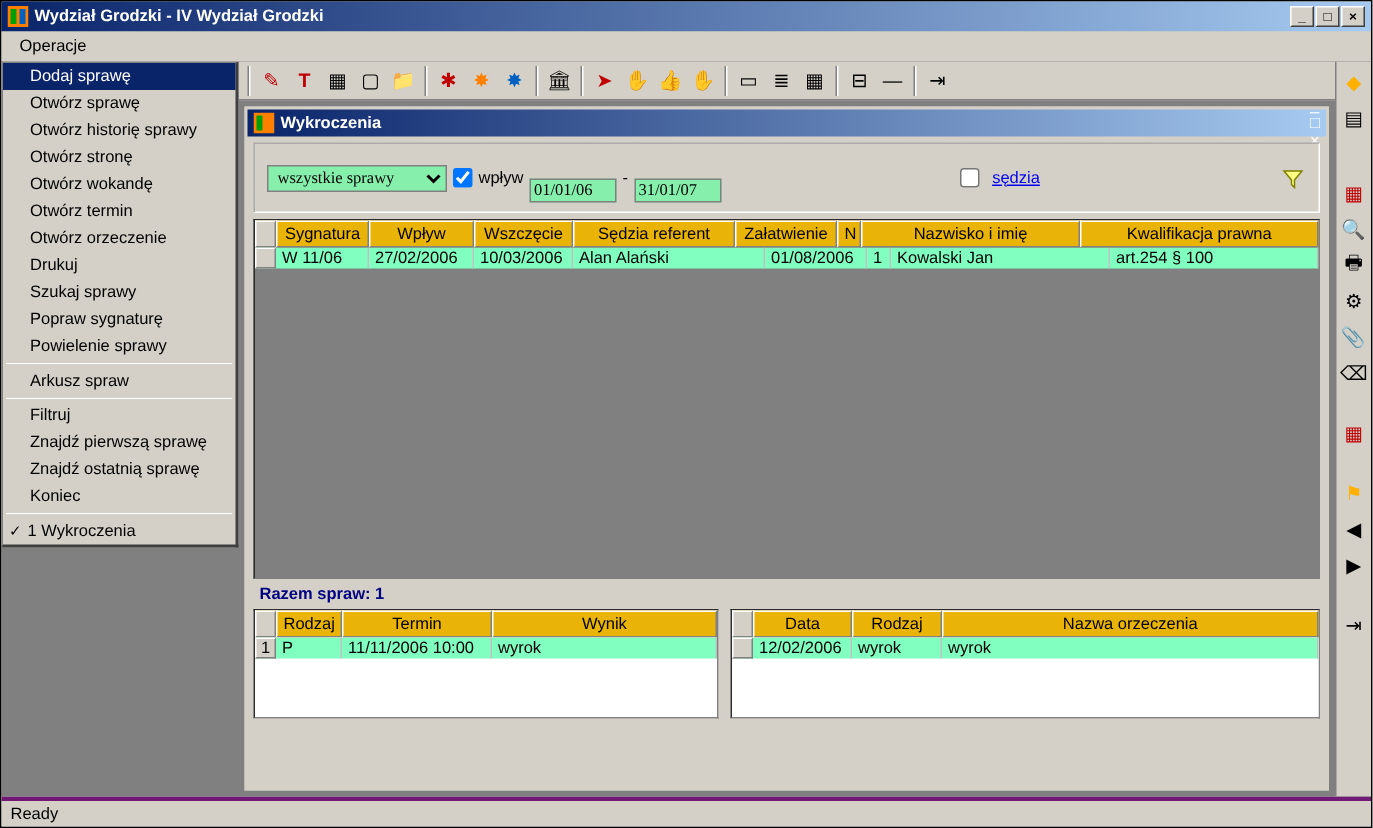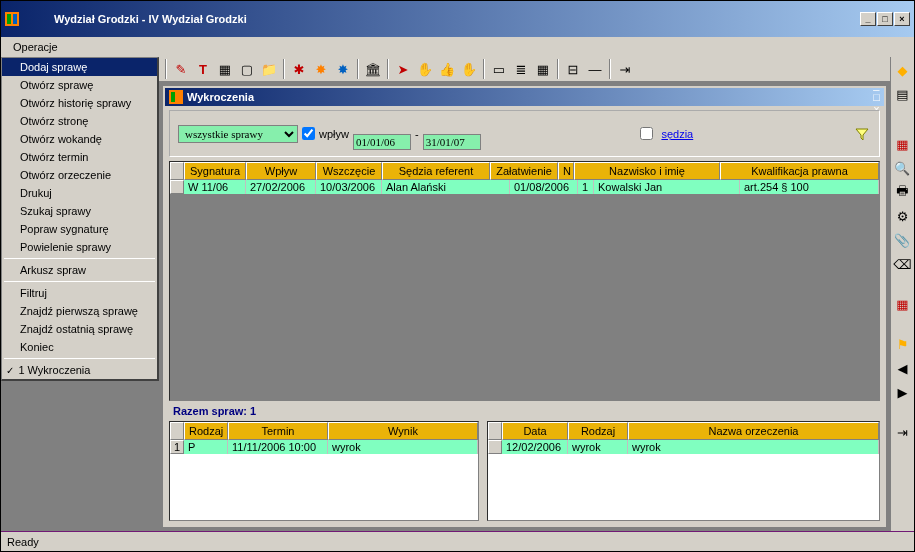--- a/index.html
+++ b/index.html
@@ -1,20 +1,20 @@
 <!DOCTYPE html>
 <html><head>
 <meta charset="utf-8">
 <style>
 * { box-sizing: border-box; margin: 0; padding: 0; }
 body { font-family: Tahoma, Arial, sans-serif; font-size: 11px; background: #a0a0a0; overflow: hidden; }
 
 .window { width: 915px; height: 552px; background: #d4d0c8; display: flex; flex-direction: column; border: 1px solid #000; }
 
-.titlebar { background: linear-gradient(to right, #0a246a, #a6caf0); color: #fff; padding: 2px 4px; display: flex; align-items: center; height: 36px; font-weight: bold; gap: 31px; }
+.titlebar { background: linear-gradient(to right, #0a246a, #a6caf0); color: #fff; padding: 2px 4px; display: flex; align-items: center; height: 20px; font-weight: bold; }
 .titlebar .title-icon { width: 14px; height: 14px; margin-right: 4px; display: inline-block; }
 .titlebar .title-text { flex: 1; font-size: 11px; }
 .titlebar .win-controls { display: flex; gap: 1px; }
 .titlebar .win-btn { width: 16px; height: 14px; background: #d4d0c8; border: 1px solid #fff; border-right-color: #404040; border-bottom-color: #404040; font-size: 9px; text-align: center; line-height: 12px; color: #000; cursor: pointer; font-family: Marlett, Arial; }
 
 .menubar { background: #d4d0c8; padding: 2px 4px; height: 20px; display: flex; align-items: center; }
 .menu-item { padding: 2px 8px; cursor: pointer; }
 
 .main-area { flex: 1; display: flex; background: #808080; position: relative; overflow: hidden; }
 
@@ -48,28 +48,28 @@
 .grid-wrapper { margin: 0 4px; border: 1px inset #808080; background: #808080; flex: 0 0 240px; display: flex; flex-direction: column; }
 .grid-header { display: flex; background: #eab308; }
 .grid-header .gh { border: 1px solid #fff; border-right-color: #808080; border-bottom-color: #808080; padding: 2px 4px; text-align: center; font-size: 11px; overflow: hidden; white-space: nowrap; }
 .grid-body { flex: 1; background: #808080; overflow: hidden; }
 .grid-row { display: flex; background: #80ffc0; }
 .grid-row .gc { border-right: 1px solid #c0c0c0; padding: 1px 4px; font-size: 11px; overflow: hidden; white-space: nowrap; }
 .rowhead { width: 14px; background: #d4d0c8; border: 1px solid #fff; border-right-color: #808080; border-bottom-color: #808080; }
 
 .summary-text { margin: 4px 8px; color: #000080; font-weight: bold; font-size: 11px; }
 
-.bottom-grids { display: flex; gap: 8px; margin: 0 4px 4px 4px; height: 100px; }
+.bottom-grids { display: flex; gap: 8px; margin: 0 4px 4px 4px; height: 73px; }
 .sub-grid { flex: 1; border: 1px inset #808080; background: #fff; display: flex; flex-direction: column; }
 .sub-grid .grid-body { background: #fff; }
 
 .right-toolbar { width: 24px; background: #d4d0c8; display: flex; flex-direction: column; align-items: center; padding: 4px 0; gap: 6px; border-left: 1px solid #808080; }
 .rt-btn { width: 18px; height: 18px; display: inline-flex; align-items: center; justify-content: center; cursor: pointer; font-size: 13px; }
 
-.statusbar { height: 20px; background: #d4d0c8; border-top: 1px solid #701a75; padding: 2px 6px; font-size: 11px; display: flex; align-items: center; }
+.statusbar { height: 20px; background: #d4d0c8; border-top: 3px solid #701a75; padding: 2px 6px; font-size: 11px; display: flex; align-items: center; }
 
 svg.icon { width: 14px; height: 14px; }
 </style>
 </head>
 <body>
 
 <div class="window">
 
   <div class="titlebar">
     <span class="title-icon">

